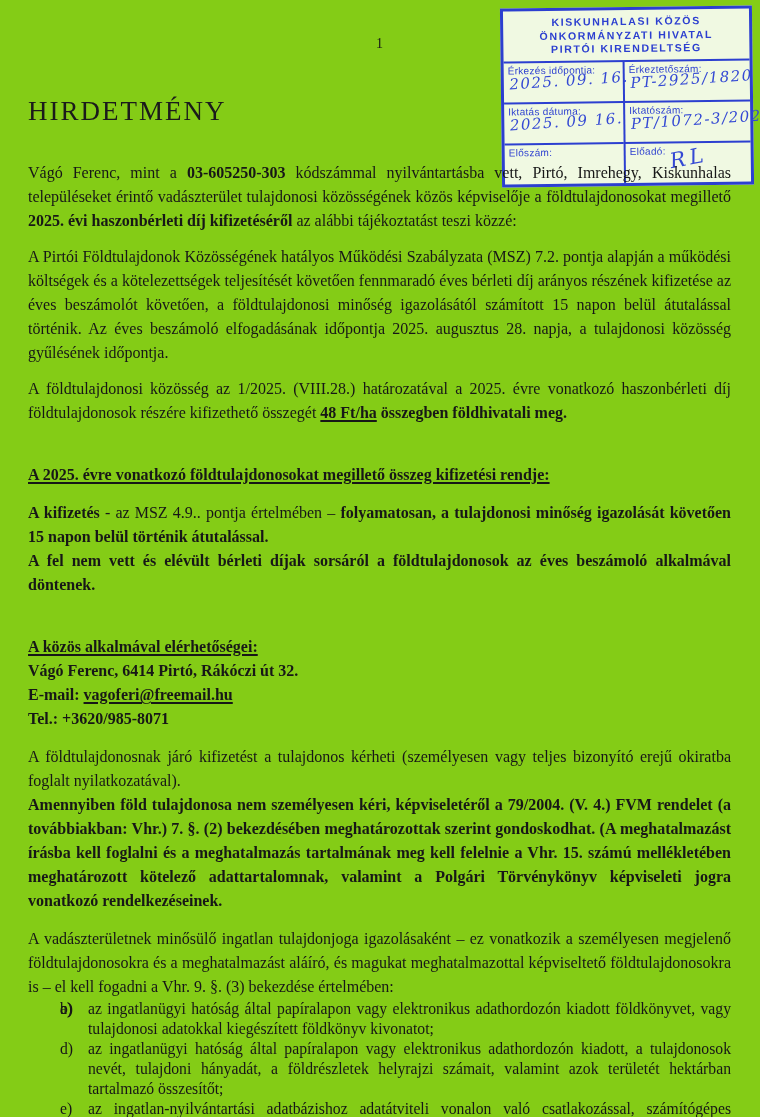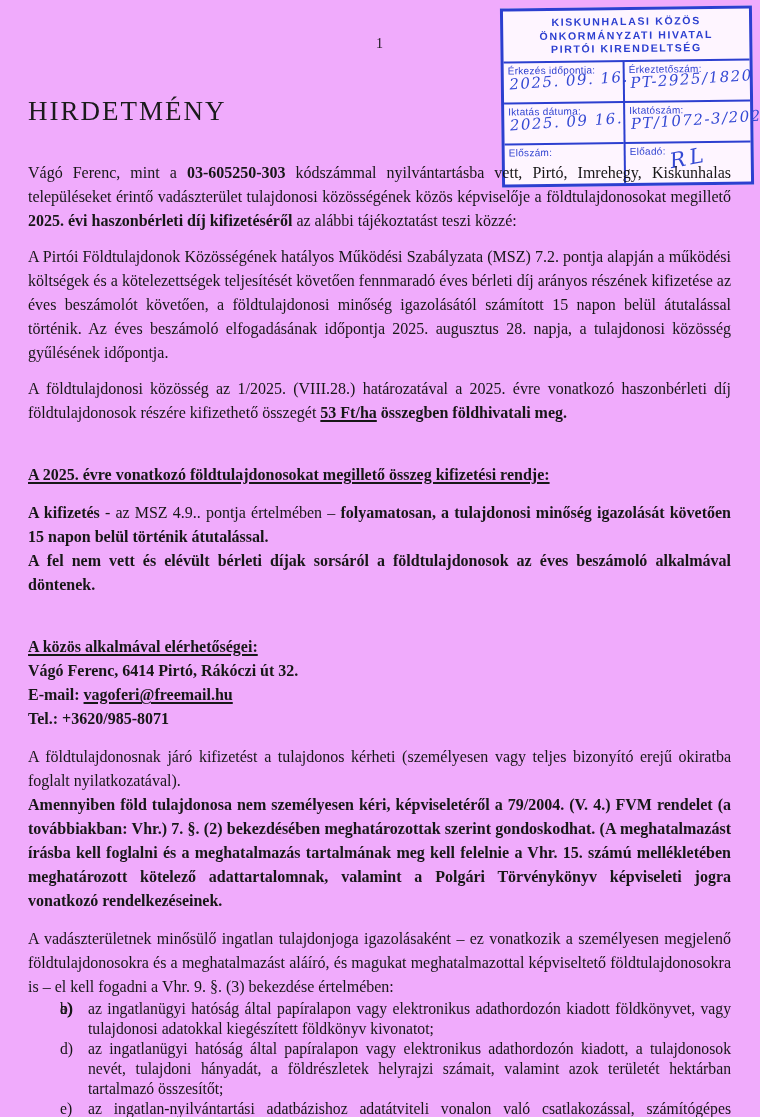--- a/index.html
+++ b/index.html
@@ -1,18 +1,18 @@
 <!DOCTYPE html>
 <html><head>
 <meta charset="utf-8">
 <style>
   html,body { margin:0; padding:0; background:#e8e8e8; }
   .page {
     position:relative; width:760px; height:1117px; margin:0 auto;
-    background:#f0abfc; overflow:hidden;
+    background:#84cc16; overflow:hidden;
     font-family:"Liberation Serif", serif; color:#171717;
   }
   .content { position:absolute; left:28px; top:0; width:703px; }
   .pagenum { padding-top:36px; text-align:center; font-size:14px; }
   .title {
     margin:44px 0 0; text-align:left; font-size:27px; font-weight:400;
     letter-spacing:2px; color:#1b1b1b;
   }
   .para {
     margin:12px 0 0; font-size:16px; line-height:24px; text-align:justify;
@@ -96,21 +96,21 @@
   <div class="content">
 
     <div class="pagenum">1</div>
 
     <h1 class="title">HIRDETMÉNY</h1>
 
     <p class="para mt-first"><span>Vágó Ferenc, mint a </span><span class="b">03-605250-303</span><span> kódszámmal nyilvántartásba vett, Pirtó, Imrehegy, Kiskunhalas településeket érintő vadászterület tulajdonosi közösségének közös képviselője a földtulajdonosokat megillető </span><span class="b">2025. évi haszonbérleti díj kifizetéséről</span><span> az alábbi tájékoztatást teszi közzé:</span></p>
 
     <p class="para">A Pirtói Földtulajdonok Közösségének hatályos Működési Szabályzata (MSZ) 7.2. pontja alapján a működési költségek és a kötelezettségek teljesítését követően fennmaradó éves bérleti díj arányos részének kifizetése az éves beszámolót követően, a földtulajdonosi minőség igazolásától számított 15 napon belül átutalással történik. Az éves beszámoló elfogadásának időpontja 2025. augusztus 28. napja, a tulajdonosi közösség gyűlésének időpontja.</p>
 
-    <p class="para"><span>A földtulajdonosi közösség az 1/2025. (VIII.28.) határozatával a 2025. évre vonatkozó haszonbérleti díj földtulajdonosok részére kifizethető összegét </span><span class="b u">53 Ft/ha</span><span class="b"> összegben földhivatali meg.</span></p>
+    <p class="para"><span>A földtulajdonosi közösség az 1/2025. (VIII.28.) határozatával a 2025. évre vonatkozó haszonbérleti díj földtulajdonosok részére kifizethető összegét </span><span class="b u">48 Ft/ha</span><span class="b"> összegben földhivatali meg.</span></p>
 
     <p class="para heading mt-big">A 2025. évre vonatkozó földtulajdonosokat megillető összeg kifizetési rendje:</p>
 
     <p class="para mt-big"><span class="b">A kifizetés</span><span> - az MSZ 4.9.. pontja értelmében – </span><span class="b">folyamatosan, a tulajdonosi minőség igazolását követően 15 napon belül történik átutalással.</span></p>
 
     <p class="para mt-none">A fel nem vett és elévült bérleti díjak sorsáról a földtulajdonosok az éves beszámoló alkalmával döntenek.</p>
 
     <p class="para heading mt-none">A közös alkalmával elérhetőségei:</p>
 
     <p class="para mt-none b">Vágó Ferenc, 6414 Pirtó, Rákóczi út 32.</p>

